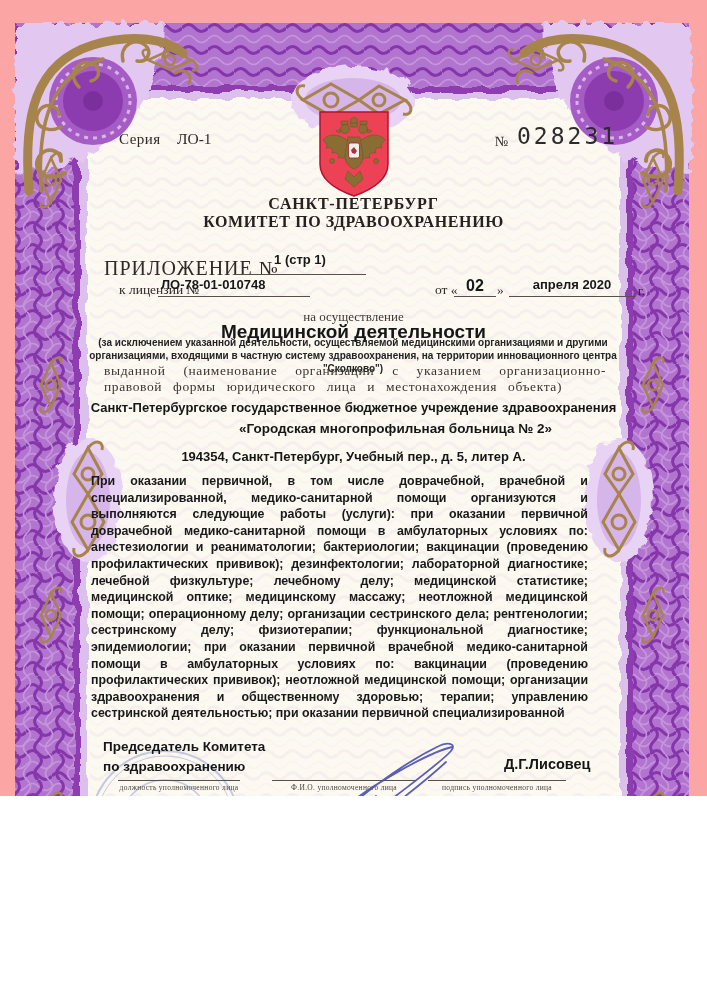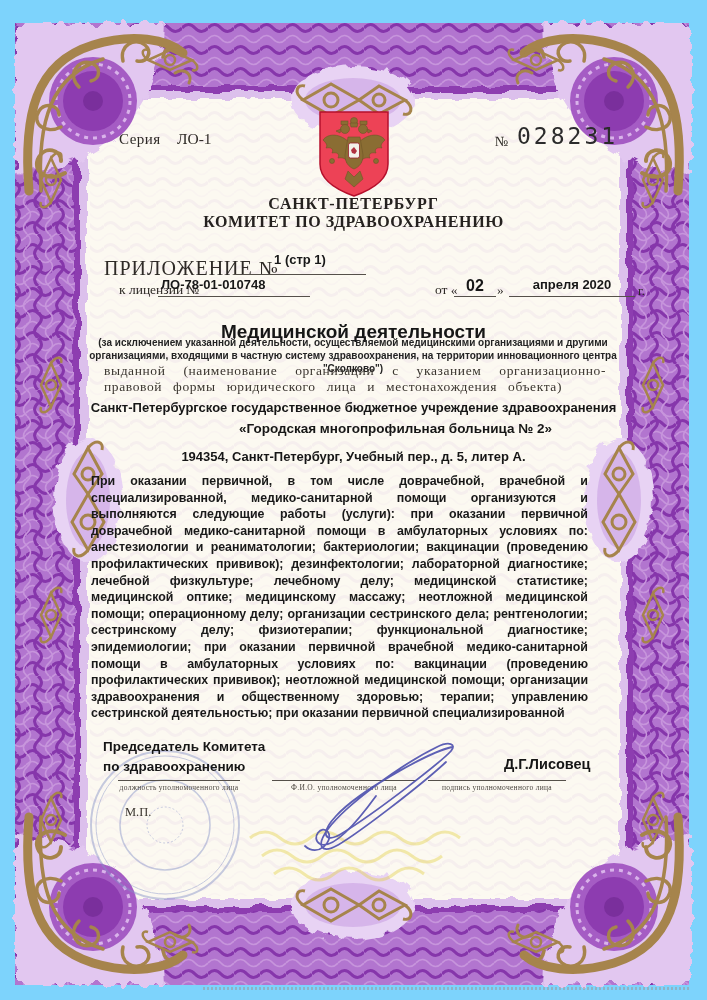--- a/index.html
+++ b/index.html
@@ -1,16 +1,16 @@
 <!DOCTYPE html>
 <html><head>
 <meta charset="utf-8">
 <style>
   html,body{margin:0;padding:0;background:#ffffff;}
-  #page{position:relative;width:707px;height:1000px;background:#7dd3fc;overflow:hidden;
+  #page{position:relative;width:707px;height:796px;background:#fca5a5;overflow:hidden;
         font-family:"Liberation Sans","DejaVu Sans",sans-serif;}
   .abs{position:absolute;}
   .serif{font-family:"Liberation Serif","DejaVu Serif",serif;}
   .sansb{font-family:"Liberation Sans","DejaVu Sans",sans-serif;font-weight:bold;}
   .center{left:0;width:707px;text-align:center;}
   .blank{border-bottom:1px solid #55504a;height:0;}
   .cap{font-family:"Liberation Serif","DejaVu Serif",serif;font-size:7.5px;color:#4a453f;
        text-align:center;letter-spacing:.3px;}
   #frame-svg{position:absolute;left:0;top:0;}
   #series-label{left:119px;top:131px;font-size:15px;color:#2e2a26;letter-spacing:.5px;}
@@ -208,20 +208,21 @@
   <span class="abs sansb" id="lic-value">ЛО-78-01-010748</span>
   <div class="abs blank" id="lic-line"></div>
   <span class="abs serif" id="from-label">от «</span>
   <span class="abs sansb" id="day-value">02</span>
   <div class="abs blank" id="day-line"></div>
   <span class="abs serif" id="quote-close">»</span>
   <span class="abs sansb" id="month-value">апреля 2020</span>
   <div class="abs blank" id="month-line"></div>
   <span class="abs serif" id="g-label">г.</span>
 
+  <div class="abs serif center" id="purpose">на осуществление</div>
   <div class="abs sansb center" id="type">Медицинской деятельности</div>
   <div class="abs" id="exclusion">(за исключением указанной деятельности, осуществляемой медицинскими организациями и другими организациями, входящими в частную систему здравоохранения, на территории инновационного центра "Сколково")</div>
   <div class="abs serif" id="issued">выданной (наименование организации с указанием организационно-правовой формы юридического лица и местонахождения объекта)</div>
 
   <div class="abs sansb center" id="org1">Санкт-Петербургское государственное бюджетное учреждение здравоохранения</div>
   <div class="abs sansb center" id="org2">«Городская многопрофильная больница № 2»</div>
   <div class="abs sansb center" id="addr">194354, Санкт-Петербург, Учебный пер., д. 5, литер А.</div>
 
   <div class="abs sansb" id="services">При оказании первичной, в том числе доврачебной, врачебной и специализированной, медико-санитарной помощи организуются и выполняются следующие работы (услуги): при оказании первичной доврачебной медико-санитарной помощи в амбулаторных условиях по: анестезиологии и реаниматологии; бактериологии; вакцинации (проведению профилактических прививок); дезинфектологии; лабораторной диагностике; лечебной физкультуре; лечебному делу; медицинской статистике; медицинской оптике; медицинскому массажу; неотложной медицинской помощи; операционному делу; организации сестринского дела; рентгенологии; сестринскому делу; физиотерапии; функциональной диагностике; эпидемиологии; при оказании первичной врачебной медико-санитарной помощи в амбулаторных условиях по: вакцинации (проведению профилактических прививок); неотложной медицинской помощи; организации здравоохранения и общественному здоровью; терапии; управлению сестринской деятельностью; при оказании первичной специализированной</div>
 

